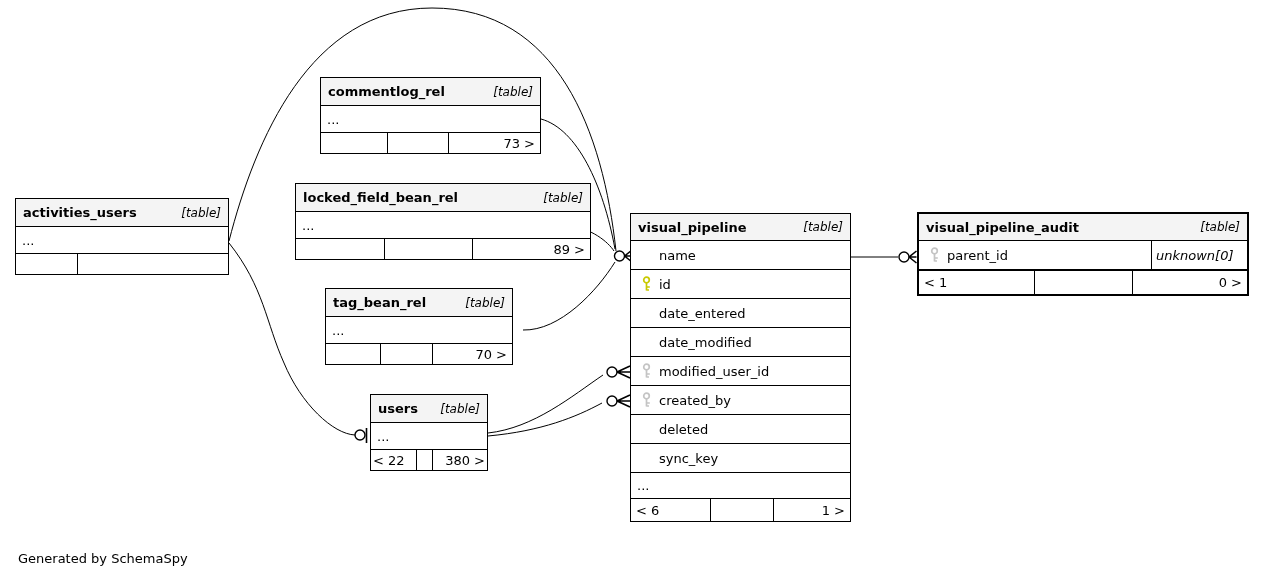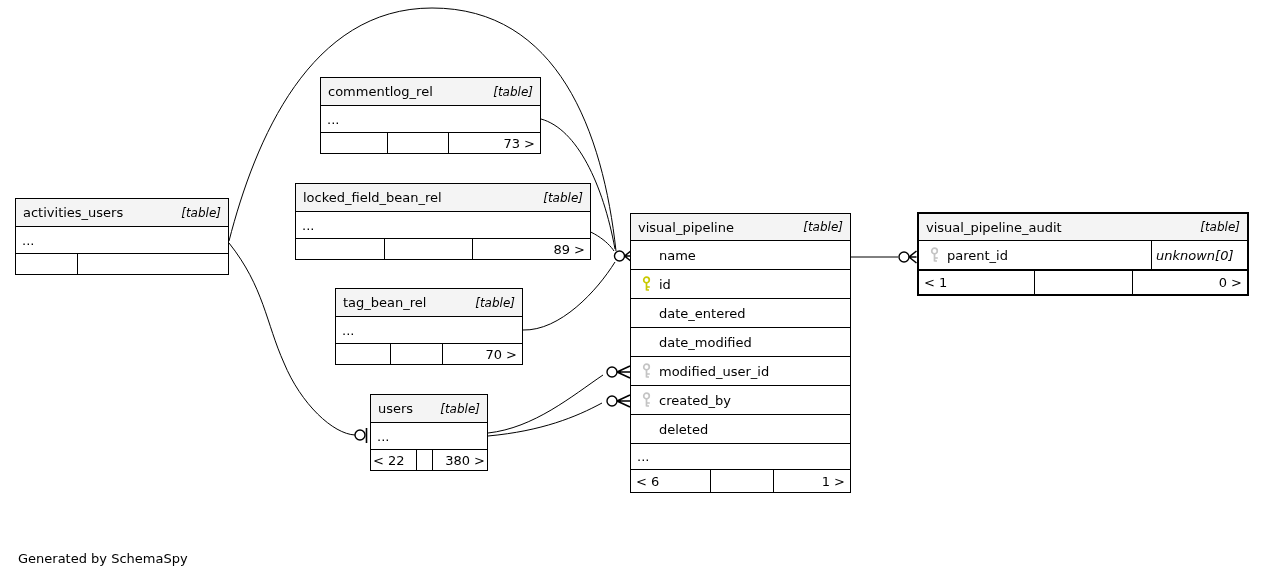--- a/index.html
+++ b/index.html
@@ -11,21 +11,21 @@
   .tbl{
     position:absolute;background:#fff;border:1px solid #000;
     box-sizing:border-box;font-size:13px;
   }
   .tbl.bold-border{border-width:2px;}
   .hdr{
     display:flex;justify-content:space-between;align-items:center;
     background:#f4f4f4;border-bottom:1px solid #000;
     padding:0 7px;box-sizing:border-box;
   }
-  .tname{font-weight:normal;white-space:nowrap;}
+  .tname{font-weight:bold;white-space:nowrap;}
   .ttype{font-size:12px;white-space:nowrap;margin-left:12px;font-style:italic;}
   .colrow{
     display:flex;align-items:center;border-bottom:1px solid #000;
     box-sizing:border-box;padding:0 6px 0 10px;height:29px;white-space:nowrap;
   }
   .icon-slot{width:18px;display:inline-flex;align-items:center;flex:0 0 18px;}
   .ellipsis-row{
     display:flex;align-items:center;box-sizing:border-box;
     padding:0 6px;white-space:nowrap;
   }
@@ -121,21 +121,21 @@
   <div class="ellipsis-row" style="height:26px;">
       <span>...</span>
     </div>
   <div class="footer" style="height:21px;">
     <div class="fcell" style="width:30%;"></div>
     <div class="fcell" style="width:30%;"></div>
     <div class="fcell right" style="width:40%;">89 &gt;</div>
   </div>
 </div>
 
-<div class="tbl" style="left:335px;top:288px;width:188px;">
+<div class="tbl" style="left:325px;top:288px;width:188px;">
   <div class="hdr" style="height:28px;">
     <span class="tname">tag_bean_rel</span>
     <span class="ttype">[table]</span>
   </div>
   <div class="ellipsis-row" style="height:26px;">
       <span>...</span>
     </div>
   <div class="footer" style="height:21px;">
     <div class="fcell" style="width:29%;"></div>
     <div class="fcell" style="width:28%;"></div>
@@ -199,20 +199,24 @@
       <svg width="11" height="16" viewBox="0 0 11 16">
           <circle cx="5.5" cy="4" r="2.8" fill="none" stroke="#c4c4c4" stroke-width="1.7"></circle>
           <path d="M5.5 6.8 V14.5 M5.5 11 H8.8 M5.5 14 H8" stroke="#c4c4c4" stroke-width="1.7" fill="none"></path>
         </svg>
     </span>
     <span>created_by</span>
   </div>
   <div class="colrow">
     <span class="icon-slot"></span>
     <span>deleted</span>
+  </div>
+  <div class="colrow">
+    <span class="icon-slot"></span>
+    <span>sync_key</span>
   </div>
 
   <div class="ellipsis-row" style="height:25px;">
       <span>...</span>
     </div>
   <div class="footer" style="height:23px;">
     <div class="fcell" style="width:36%;">&lt; 6</div>
     <div class="fcell" style="width:29%;"></div>
     <div class="fcell right" style="width:35%;">1 &gt;</div>
   </div>

